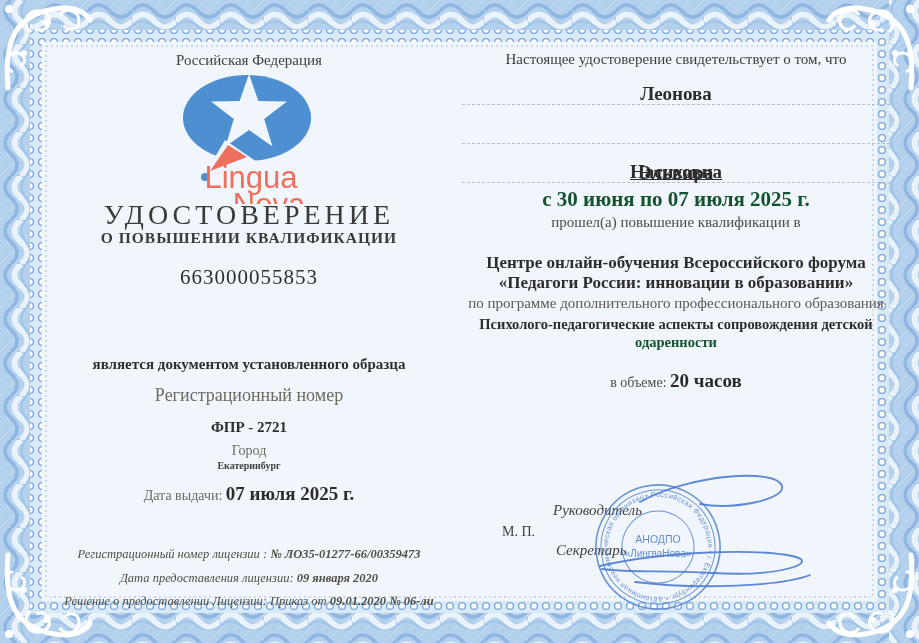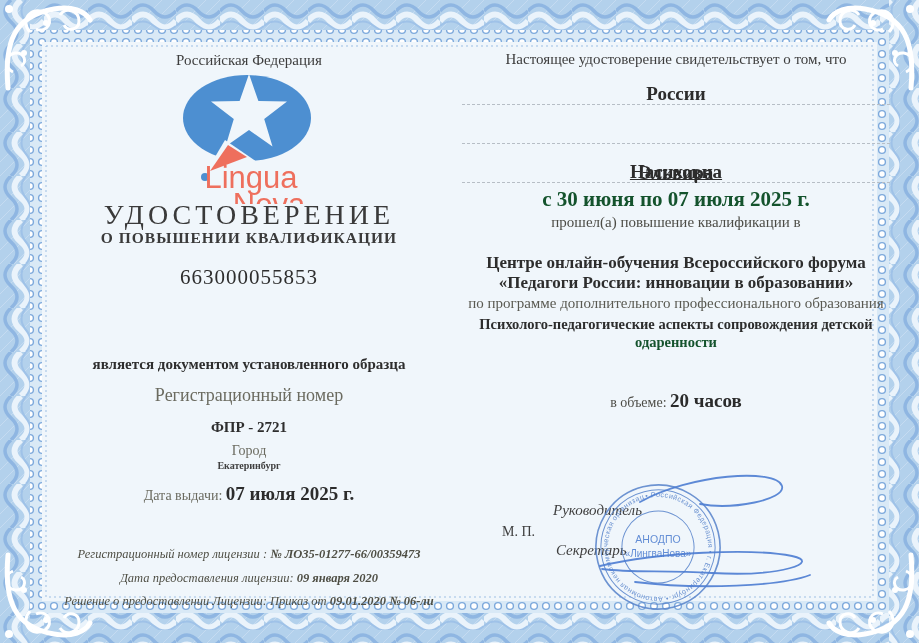--- a/index.html
+++ b/index.html
@@ -40,21 +40,21 @@
   .name1{top:83px;} .name2{top:122px;margin-top:40px;} .name3{top:161px;text-decoration:underline;}
   .name-line{border-top:1px dashed #b7bec6;height:0;}
   .nl1{top:104px;} .nl2{top:143px;} .nl3{top:182px;}
   .period{top:187px;font-size:21px;font-weight:bold;color:#14532d;}
   .completed{top:214px;font-size:15px;color:#4c4c46;}
   .org1{top:253px;font-size:17px;font-weight:bold;color:#2d2d2d;}
   .org2{top:273px;font-size:17px;font-weight:bold;color:#2d2d2d;}
   .prog-label{top:295px;font-size:15px;color:#5a5a52;}
   .prog1{top:316px;font-size:14.5px;font-weight:bold;color:#2d2d2d;}
   .prog2{top:334px;font-size:14.5px;font-weight:bold;color:#14532d;}
-  .volume{top:390px;font-size:14px;color:#4c4c46;}
+  .volume{top:370px;font-size:14px;color:#4c4c46;}
   .volume .vol-value{font-size:19px;font-weight:bold;color:#2b2b2b;}
 
   
   .sig-head{position:absolute;left:553px;top:502px;font-size:15px;font-style:italic;color:#3f3f3f;}
   .sig-mp{position:absolute;left:502px;top:524px;font-size:14px;color:#3f3f3f;}
   .sig-secretary{position:absolute;left:556px;top:542px;font-size:15px;font-style:italic;color:#3f3f3f;}
   .stamp-wrap{position:absolute;left:592px;top:481px;width:132px;height:132px;opacity:.88;}
   .sign-strokes{position:absolute;left:540px;top:460px;width:340px;height:160px;}
 </style>
 </head>
@@ -152,21 +152,21 @@
         <span>Дата предоставления лицензии: </span><b>09 января 2020</b>
       </div>
       <div class="lic lic3">
         <span>Решение о предоставлении Лицензии: Приказ от </span><b>09.01.2020</b><b>  № 06-ли</b>
       </div>
     </div>
 
     <div class="col-right">
       <div class="intro">Настоящее удостоверение свидетельствует о том, что</div>
 
-      <div class="name name1">России</div>
+      <div class="name name1">Леонова</div>
       <div class="name-line nl1"></div>
       <div class="name name2">Эльвира</div>
       <div class="name-line nl2"></div>
       <div class="name name3">Насиховна</div>
       <div class="name-line nl3"></div>
 
       <div class="period">с 30 июня по 07 июля 2025 г.</div>
       <div class="completed">прошел(а) повышение квалификации в</div>
 
       <div class="org1">Центре онлайн-обучения Всероссийского форума</div>

